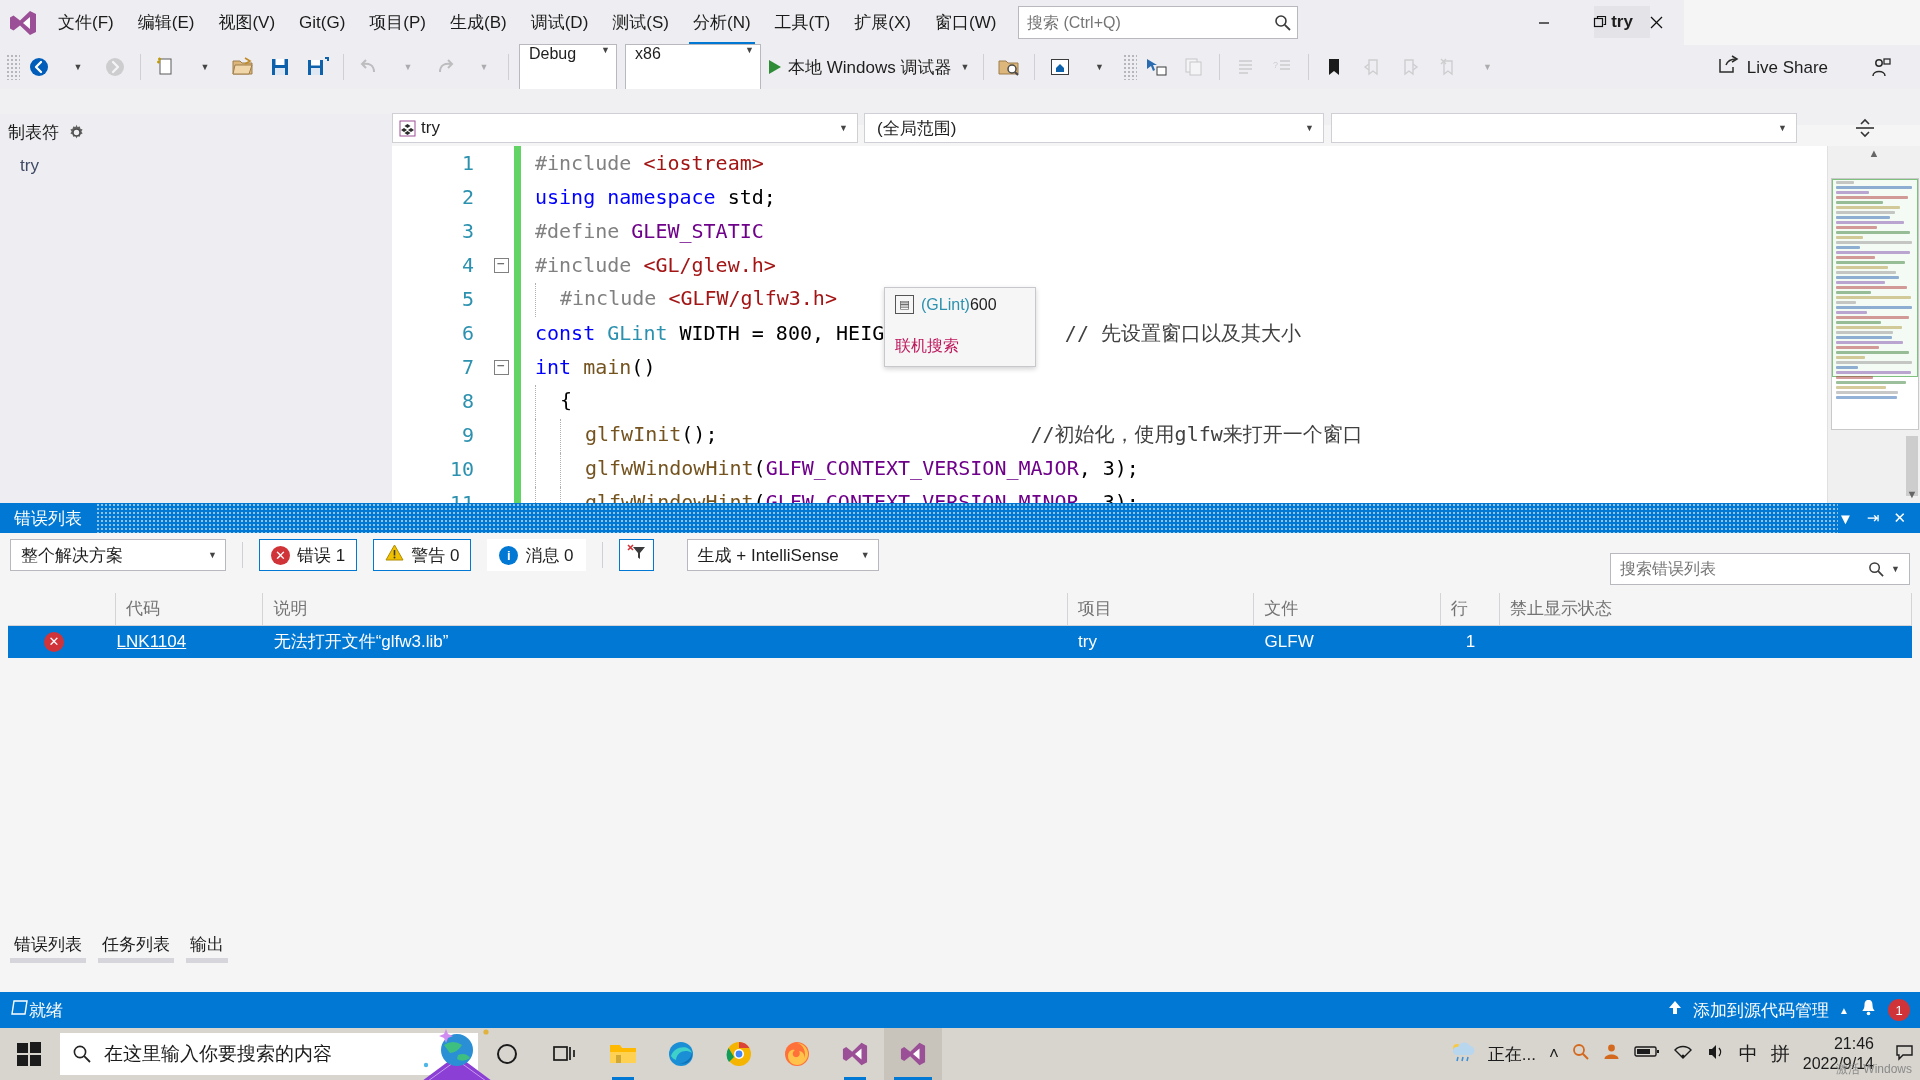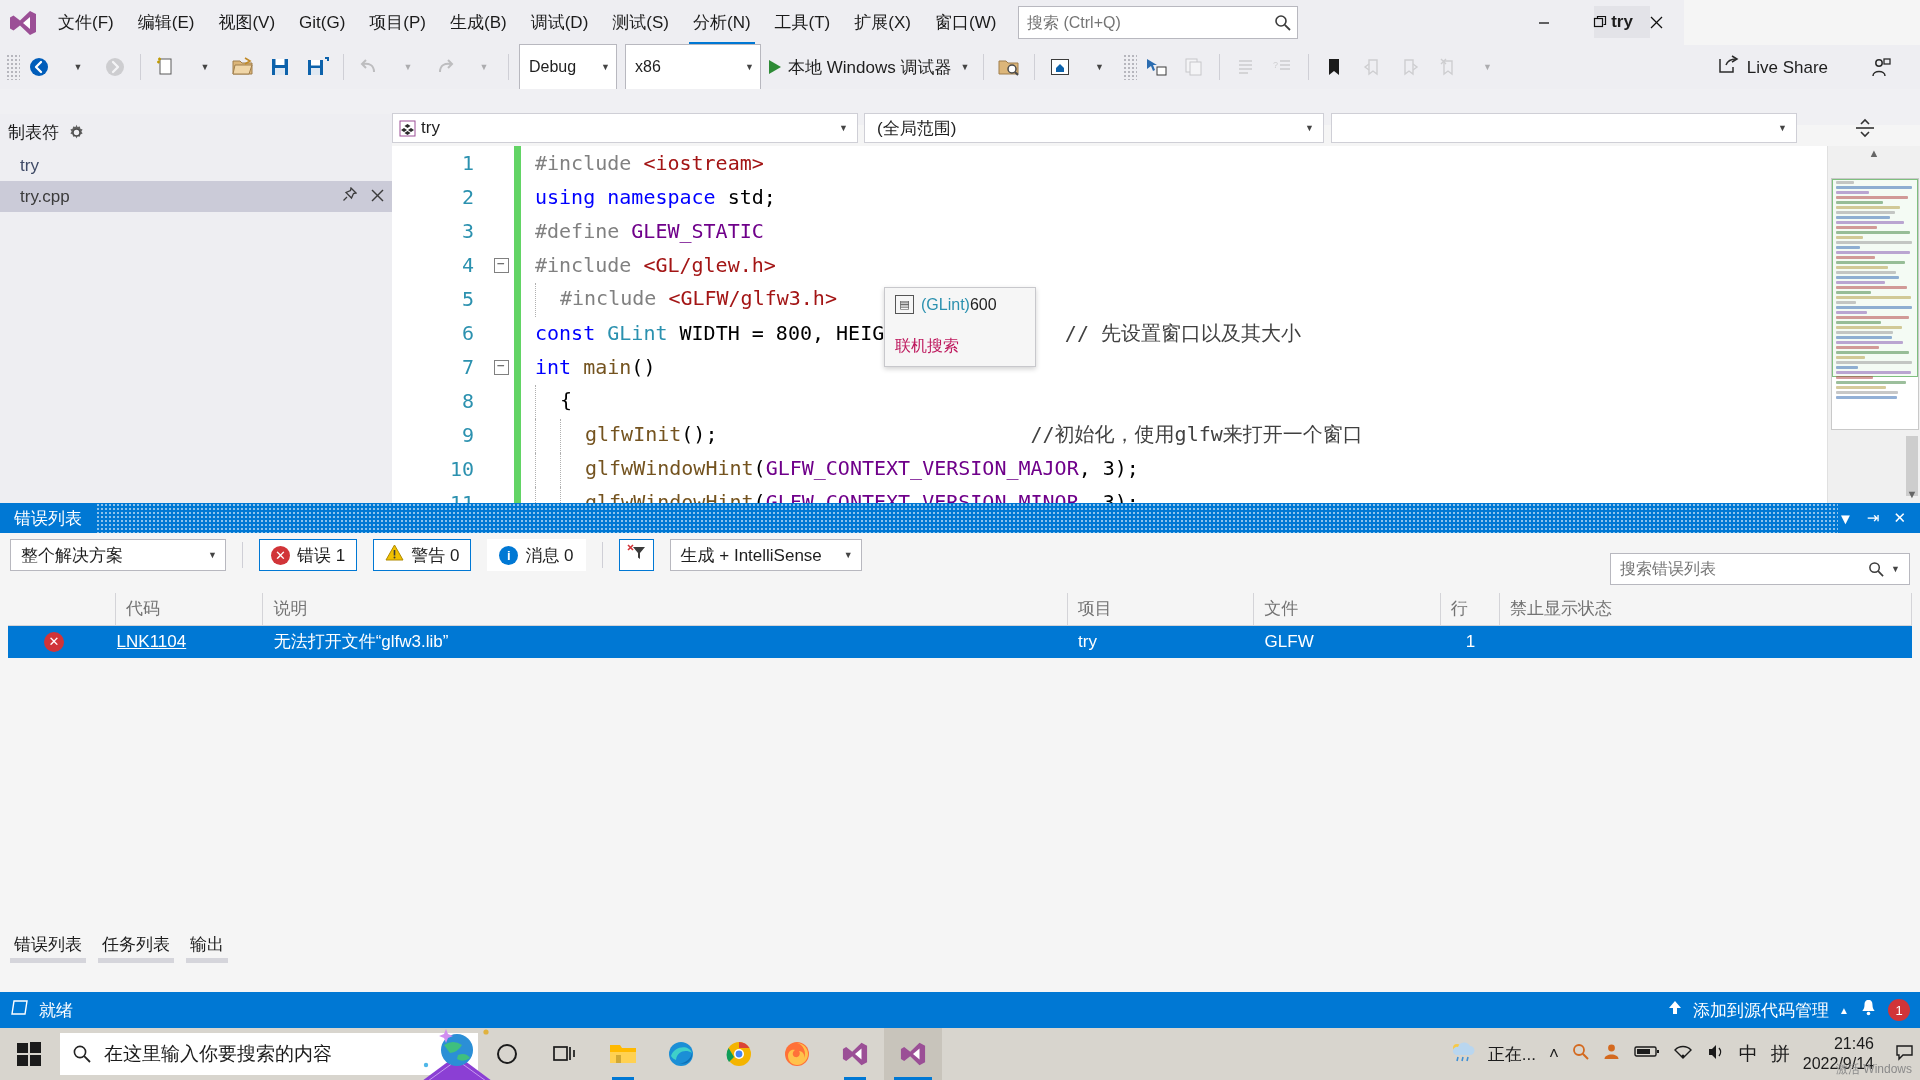--- a/index.html
+++ b/index.html
@@ -25,21 +25,21 @@
   .wincontrols{position:absolute;right:0;top:0;display:flex;height:45px;}
   .wc{width:56px;height:45px;display:flex;align-items:center;justify-content:center;font-size:18px;color:#111;}
 
   
   .toolbar{position:absolute;left:0;top:45px;width:1920px;height:44px;background:#eeeef2;display:flex;align-items:center;border-bottom:1px solid #e2e2e6;}
   .grip{width:14px;height:26px;margin-left:6px;
     background-image:radial-gradient(#b6b6bd 1px, transparent 1px);background-size:4px 4px;}
   .tb-btn{height:36px;min-width:30px;display:flex;align-items:center;justify-content:center;padding:0 4px;color:#3b3b3b;}
   .tb-sep{width:1px;height:26px;background:#cfcfd6;margin:0 6px;}
   .caret{font-size:9px;color:#444;margin-left:2px;}
-  .combo{height:46px;background:#fff;border:1px solid #b8b8bf;display:flex;align-items:center;justify-content:space-between;padding:0 6px 0 9px;box-sizing:border-box;font-size:16px;}
+  .combo{height:46px;background:#fff;border:1px solid #b8b8bf;display:flex;justify-content:space-between;padding:0 6px 0 9px;box-sizing:border-box;font-size:16px;}
   .run-btn{display:flex;align-items:center;gap:7px;padding:0 8px;height:36px;font-size:17px;}
   .tri{width:0;height:0;border-left:12px solid #2e8b36;border-top:7px solid transparent;border-bottom:7px solid transparent;}
   .live-share{position:absolute;right:92px;top:10px;display:flex;align-items:center;gap:8px;font-size:17px;}
   .disabled{opacity:.38;}
 
   
   .navrow{position:absolute;left:0;top:89px;width:1920px;height:36px;background:#f0f0f3;}
   .tabstrip{position:absolute;left:0;top:114px;width:392px;height:36px;background:#eeeef2;display:flex;align-items:center;}
   .tabstrip .label{padding-left:8px;font-size:17px;color:#1b1b1b;}
   .gear{margin-left:9px;color:#4a4a4a;display:flex;}
@@ -86,38 +86,38 @@
   
   .errpanel{position:absolute;left:0;top:503px;width:1920px;height:460px;background:#f5f5f5;}
   .err-title{height:30px;background:#0078d4;color:#fff;display:flex;align-items:center;padding-left:14px;font-size:17px;position:relative;}
   .err-title .dots{flex:1;height:30px;margin-left:14px;background-image:radial-gradient(rgba(255,255,255,.55) 1px,transparent 1px);background-size:4px 4px;}
   .err-title .tb{display:flex;align-items:center;gap:14px;padding-right:14px;font-size:15px;}
   .err-toolbar{height:44px;display:flex;align-items:center;gap:16px;padding:0 10px;background:#f5f5f5;}
   .sel-combo{width:216px;height:32px;background:#fff;border:1px solid #b8b8bf;display:flex;align-items:center;justify-content:space-between;padding:0 8px 0 10px;box-sizing:border-box;font-size:17px;}
   .pill{height:32px;border:1px solid #0078d4;background:#fff;display:flex;align-items:center;gap:7px;padding:0 11px;font-size:17px;box-sizing:border-box;}
   .icon-circle{width:19px;height:19px;border-radius:50%;display:flex;align-items:center;justify-content:center;color:#fff;font-size:13px;font-weight:bold;}
   .v-sep{width:1px;height:26px;background:#cfcfd6;}
-  .build-combo{width:192px;height:32px;background:#fff;border:1px solid #b8b8bf;display:flex;align-items:center;justify-content:space-between;padding:0 8px 0 10px;box-sizing:border-box;font-size:17px;}
+  .build-combo{width:192px;height:32px;background:#fff;border:1px solid #b8b8bf;display:flex;align-items:center;justify-content:space-between;padding:0 8px 0 10px;box-sizing:border-box;font-size:17px;margin-left:17px;}
   .err-search{position:absolute;right:10px;top:50px;width:300px;height:32px;background:#fff;border:1px solid #b8b8bf;display:flex;align-items:center;box-sizing:border-box;}
   .err-search input{border:0;outline:0;flex:1;padding-left:9px;font-family:inherit;font-size:16px;color:#6d6d6d;background:transparent;}
 
   .grid{position:absolute;left:8px;top:90px;width:1904px;}
   .grid-head{display:flex;height:32px;align-items:center;border-bottom:1px solid #d4d4d8;background:#f5f5f5;font-size:17px;}
   .gh{padding-left:10px;box-sizing:border-box;border-right:1px solid #d4d4d8;height:32px;line-height:32px;color:#737373;}
   .row{display:flex;height:32px;align-items:center;background:#0078d4;color:#fff;font-size:17px;}
   .gc{padding-left:10px;box-sizing:border-box;height:32px;line-height:32px;overflow:hidden;white-space:nowrap;}
   .errico{width:20px;height:20px;border-radius:50%;background:#d13438;color:#fff;display:flex;align-items:center;justify-content:center;font-size:13px;font-weight:bold;}
 
   .panel-tabs{position:absolute;left:0;bottom:0;width:1920px;height:36px;display:flex;align-items:center;gap:8px;padding-left:8px;background:#f5f5f5;}
   .ptab{font-size:17px;color:#1b1b1b;padding:0 6px;position:relative;height:26px;line-height:26px;}
   .ptab::after{content:"";position:absolute;left:2px;right:2px;bottom:-5px;height:5px;background:#d5d5db;}
 
   
   .statusbar{position:absolute;left:0;top:992px;width:1920px;height:36px;background:#0078d4;color:#fff;display:flex;align-items:center;font-size:17px;}
-  .sb-left{display:flex;align-items:center;gap:10px;padding-left:10px;}
+  .sb-left{display:flex;align-items:center;padding-left:10px;}
   .sb-right{margin-left:auto;display:flex;align-items:center;gap:10px;padding-right:10px;}
   .badge{width:22px;height:22px;border-radius:50%;background:#d13438;color:#fff;font-size:13px;display:flex;align-items:center;justify-content:center;}
 
   
   .taskbar{position:absolute;left:0;top:1028px;width:1920px;height:52px;background:#d8d5ce;display:flex;align-items:center;}
   .start{width:58px;height:52px;display:flex;align-items:center;justify-content:center;}
   .tsearch{width:418px;height:42px;background:#fff;display:flex;align-items:center;margin-left:2px;position:relative;}
   .tsearch .mag{width:44px;display:flex;align-items:center;justify-content:center;color:#222;}
   .tsearch .ph{font-size:19px;color:#1b1b1b;}
   .tb-app{width:58px;height:52px;display:flex;align-items:center;justify-content:center;position:relative;}
@@ -387,37 +387,20 @@
           <path d="M8.5 5.2a3.3 3.3 0 100 6.6 3.3 3.3 0 000-6.6z" fill="none" stroke="#4a4a4a" stroke-width="1.5"></path>
           <path d="M8.5 0.8l1 2.1 2.3-.5.6 2.3 2.2.9-1.2 2 1.2 2-2.2.9-.6 2.3-2.3-.5-1 2.1-1-2.1-2.3.5-.6-2.3-2.2-.9 1.2-2-1.2-2 2.2-.9.6-2.3 2.3.5z" fill="#4a4a4a" opacity=".85"></path>
           <circle cx="8.5" cy="8.5" r="2.7" fill="#eeeef2"></circle>
         </svg>
     </span>
   </div>
 
   <div class="sidebar">
     <div class="sb-item">
       <span>try</span>
-    </div>
-    <div class="sb-item sel">
-      <span>try.cpp</span>
-      <span class="sb-icons">
-        <span>
-          <svg width="15" height="15" viewBox="0 0 15 15">
-              <path d="M9 1 L14 6 L11.5 6.5 L9.5 11 L4 5.5 L8.5 3.5 Z" fill="none" stroke="#3c3c3c" stroke-width="1.3"></path>
-              <line x1="5" y1="10" x2="1.5" y2="13.5" stroke="#3c3c3c" stroke-width="1.3"></line>
-            </svg>
-        </span>
-        <span>
-          <svg width="13" height="13" viewBox="0 0 13 13">
-              <line x1="1" y1="1" x2="12" y2="12" stroke="#3c3c3c" stroke-width="1.4"></line>
-              <line x1="12" y1="1" x2="1" y2="12" stroke="#3c3c3c" stroke-width="1.4"></line>
-            </svg>
-        </span>
-      </span>
     </div>
   </div>
 
   <div class="editor-tab">
     <span class="ico">
       <svg width="17" height="17" viewBox="0 0 17 17">
           <rect x="1" y="1" width="15" height="15" fill="none" stroke="#9b4f96"></rect>
           <path d="M8.5 4 l3 2 -3 2 -3 -2z M5 8 l3 2 -3 2 -3-2z M12 8 l3 2 -3 2 -3-2z M8.5 11 l3 2 -3 2 -3-2z" fill="#2b2b2b"></path>
         </svg>
     </span>

